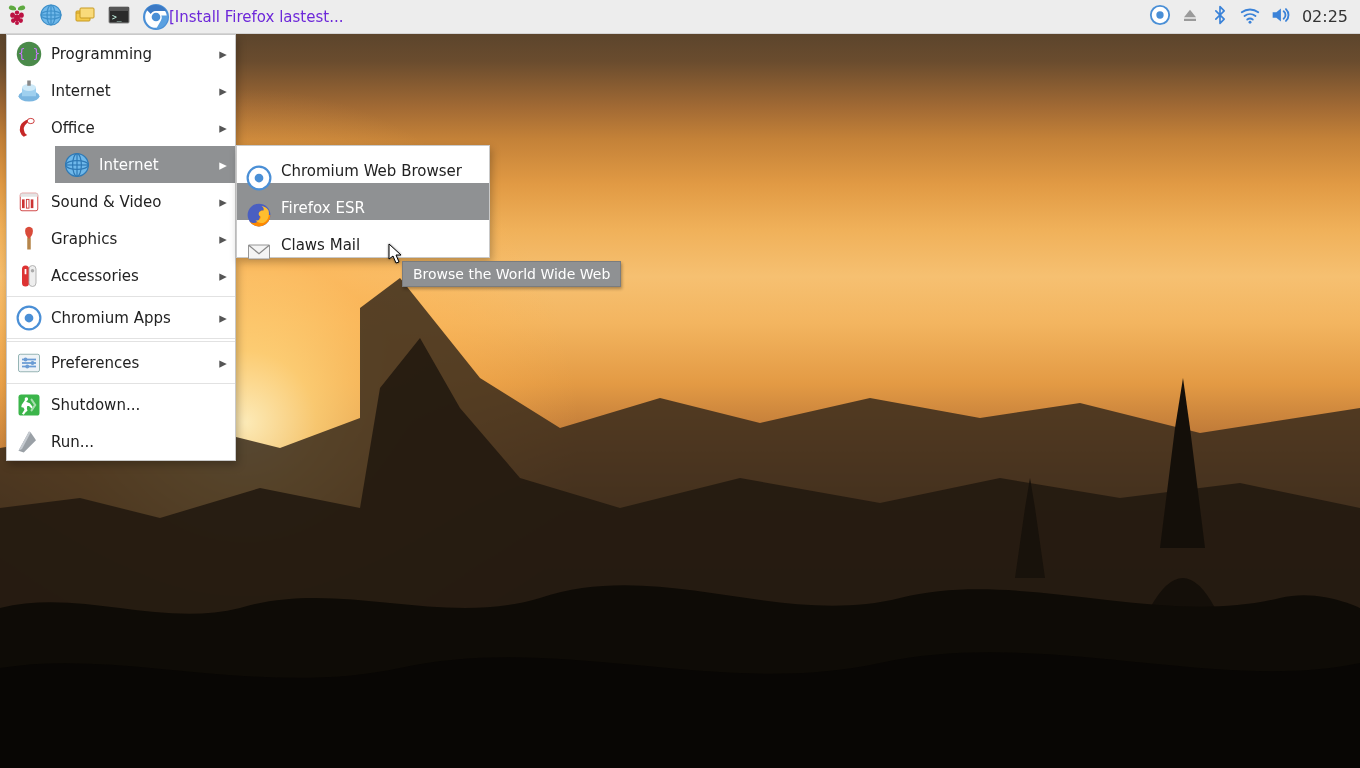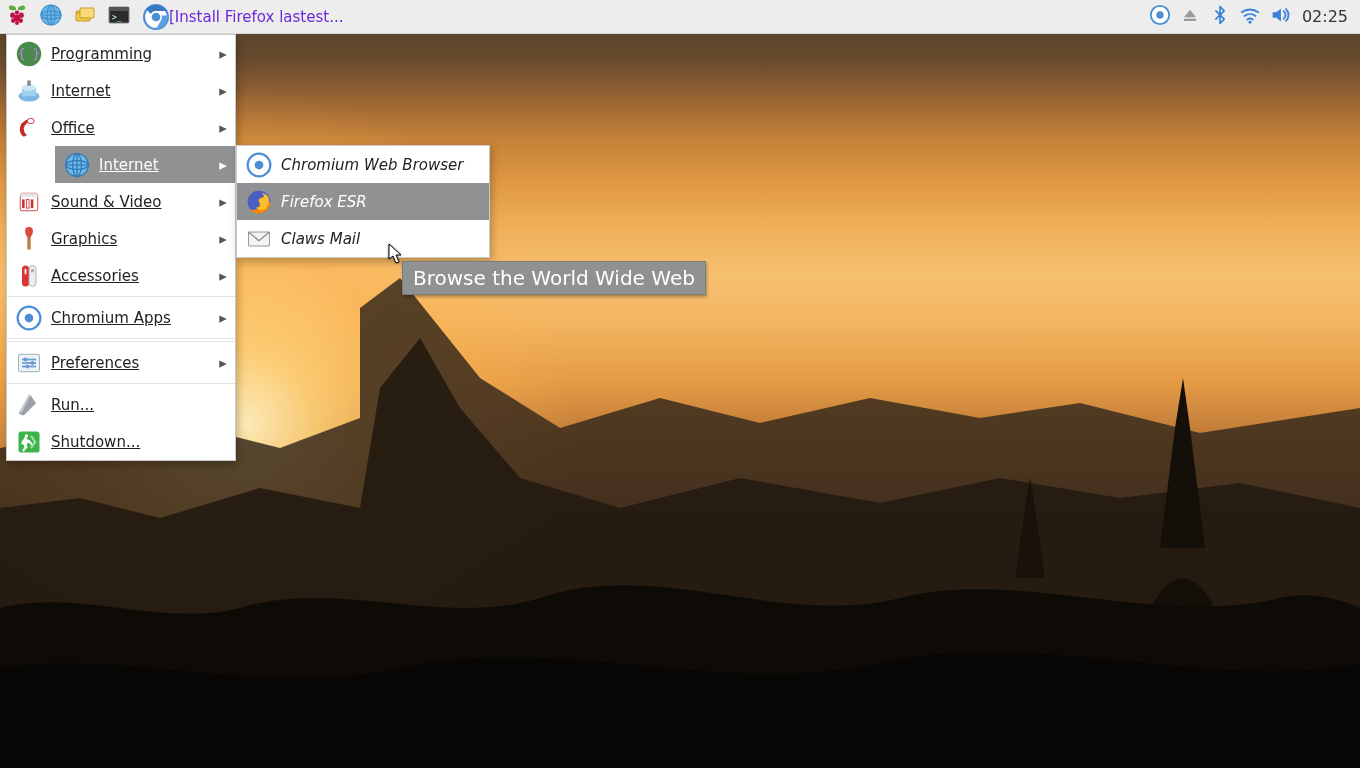--- a/index.html
+++ b/index.html
@@ -42,33 +42,33 @@
   .tray{width:28px;height:34px;display:flex;align-items:center;justify-content:center;cursor:pointer;}
   .clock{font-size:16px;color:#333;padding:0 6px;cursor:pointer;}
 
   
   .menu{position:absolute;top:34px;left:6px;width:230px;background:#fff;border:1px solid #c9c9c9;box-shadow:2px 4px 8px rgba(0,0,0,.25);z-index:40;}
   .menu .sep{height:1px;background:#e2e2e2;margin:2px 0;}
   .menu-item{height:37px;display:flex;align-items:center;padding:0 6px;cursor:pointer;position:relative;}
   .menu-item.hover{background:#8f9193;color:#fff;margin-left:48px;}
   .menu-item .mi-icon{width:32px;height:32px;margin-right:6px;display:flex;align-items:center;justify-content:center;flex:none;}
   .menu-item .mi-icon svg{width:28px;height:28px;}
-  .menu-item .mi-label{flex:1;white-space:nowrap;text-decoration:underline;}
+  .menu-item .mi-label{flex:1;white-space:nowrap;}
   .menu-item .mi-arrow{width:12px;text-align:center;color:#555;}
   .menu-item.hover .mi-arrow{color:#fff;}
 
   
   .submenu{position:absolute;top:145px;left:236px;width:254px;background:#fff;border:1px solid #c9c9c9;box-shadow:2px 4px 8px rgba(0,0,0,.25);z-index:41;}
-  .sub-item{height:37px;display:flex;align-items:center;padding:16px 6px;cursor:pointer;font-style:italic;}
+  .sub-item{height:37px;display:flex;padding:16px 6px;cursor:pointer;}
   .sub-item.hover{background:#8f9193;color:#fff;}
   .sub-item .mi-icon{width:32px;height:32px;margin-right:6px;display:flex;align-items:center;justify-content:center;flex:none;}
   .sub-item .mi-icon svg{width:28px;height:28px;}
 
   
-  .tooltip{position:absolute;top:261px;left:402px;background:#8f9193;color:#fff;padding:4px 10px;font-size:20px;border:1px solid #7a7c7e;box-shadow:1px 2px 3px rgba(0,0,0,.3);z-index:60;white-space:nowrap;}
+  .tooltip{position:absolute;top:261px;left:402px;background:#8f9193;color:#fff;padding:4px 10px;font-size:14px;border:1px solid #7a7c7e;box-shadow:1px 2px 3px rgba(0,0,0,.3);z-index:60;white-space:nowrap;}
 
   
   .cursor{position:absolute;top:243px;left:388px;z-index:70;pointer-events:none;}
   .cursor svg{width:16px;height:22px;filter:drop-shadow(0 0 1px rgba(0,0,0,.5));}
 </style>
 </head>
 <body>
 
 <div class="desktop">
   <div class="mountains">
@@ -315,46 +315,46 @@
           <line x1="8" y1="20" x2="24" y2="20" stroke="#6a9bd4" stroke-width="2"></line>
           <circle cx="12" cy="12" r="2.2" fill="#6a9bd4"></circle>
           <circle cx="20" cy="16" r="2.2" fill="#6a9bd4"></circle>
           <circle cx="14" cy="20" r="2.2" fill="#6a9bd4"></circle>
         </svg>
       </span>
     <span class="mi-label">Preferences</span>
     <span class="mi-arrow">▸</span>
   </div>
   <div class="sep"></div>
-  <div class="menu-item">
-    <span class="mi-icon">
-        <svg viewBox="0 0 32 32">
-          <path fill="#9aa0a6" d="M4 26 L16 4 L18 5 L24 14 L10 28 Z"></path>
-          <path fill="#c6cbd1" d="M4 26 L16 4 L18 5 L8 24 Z"></path>
-        </svg>
-      </span>
-    <span class="mi-label">Run...</span>
-  </div>
   <div class="menu-item">
     <span class="mi-icon">
         <svg viewBox="0 0 32 32">
           <rect x="4" y="4" width="24" height="24" rx="3" fill="#3bb54a"></rect>
           <g stroke="#fff" stroke-width="2.5" fill="none" stroke-linecap="round">
             <path d="M13 10l-4 6 4 6"></path>
             <path d="M19 10l4 6-4 6" opacity=".55"></path>
             <circle cx="16" cy="16" r="2" fill="#fff" stroke="none" opacity="0"></circle>
           </g>
           <g transform="translate(6 6)">
             <path fill="none" stroke="#fff" stroke-width="2.5" d="M13 3 a8 8 0 1 1 -6 0" opacity="0"></path>
           </g>
           <path fill="#fff" d="M13 7a2 2 0 1 1 0 4 2 2 0 0 1 0-4zm-1 5l5 2 3 4-1 2-3-3-2 0-1 6-3 4-2-1 3-5 0-4-3 2-1-2 5-5z"></path>
         </svg>
       </span>
     <span class="mi-label">Shutdown...</span>
   </div>
+  <div class="menu-item">
+    <span class="mi-icon">
+        <svg viewBox="0 0 32 32">
+          <path fill="#9aa0a6" d="M4 26 L16 4 L18 5 L24 14 L10 28 Z"></path>
+          <path fill="#c6cbd1" d="M4 26 L16 4 L18 5 L8 24 Z"></path>
+        </svg>
+      </span>
+    <span class="mi-label">Run...</span>
+  </div>
 </div>
 
 <div class="submenu">
   <div class="sub-item">
     <span class="mi-icon">
         <svg viewBox="0 0 32 32">
           <circle cx="16" cy="16" r="13" fill="#fff" stroke="#4a8fd6" stroke-width="2.5"></circle>
           <circle cx="16" cy="16" r="5" fill="#4a8fd6"></circle>
         </svg>
       </span>

